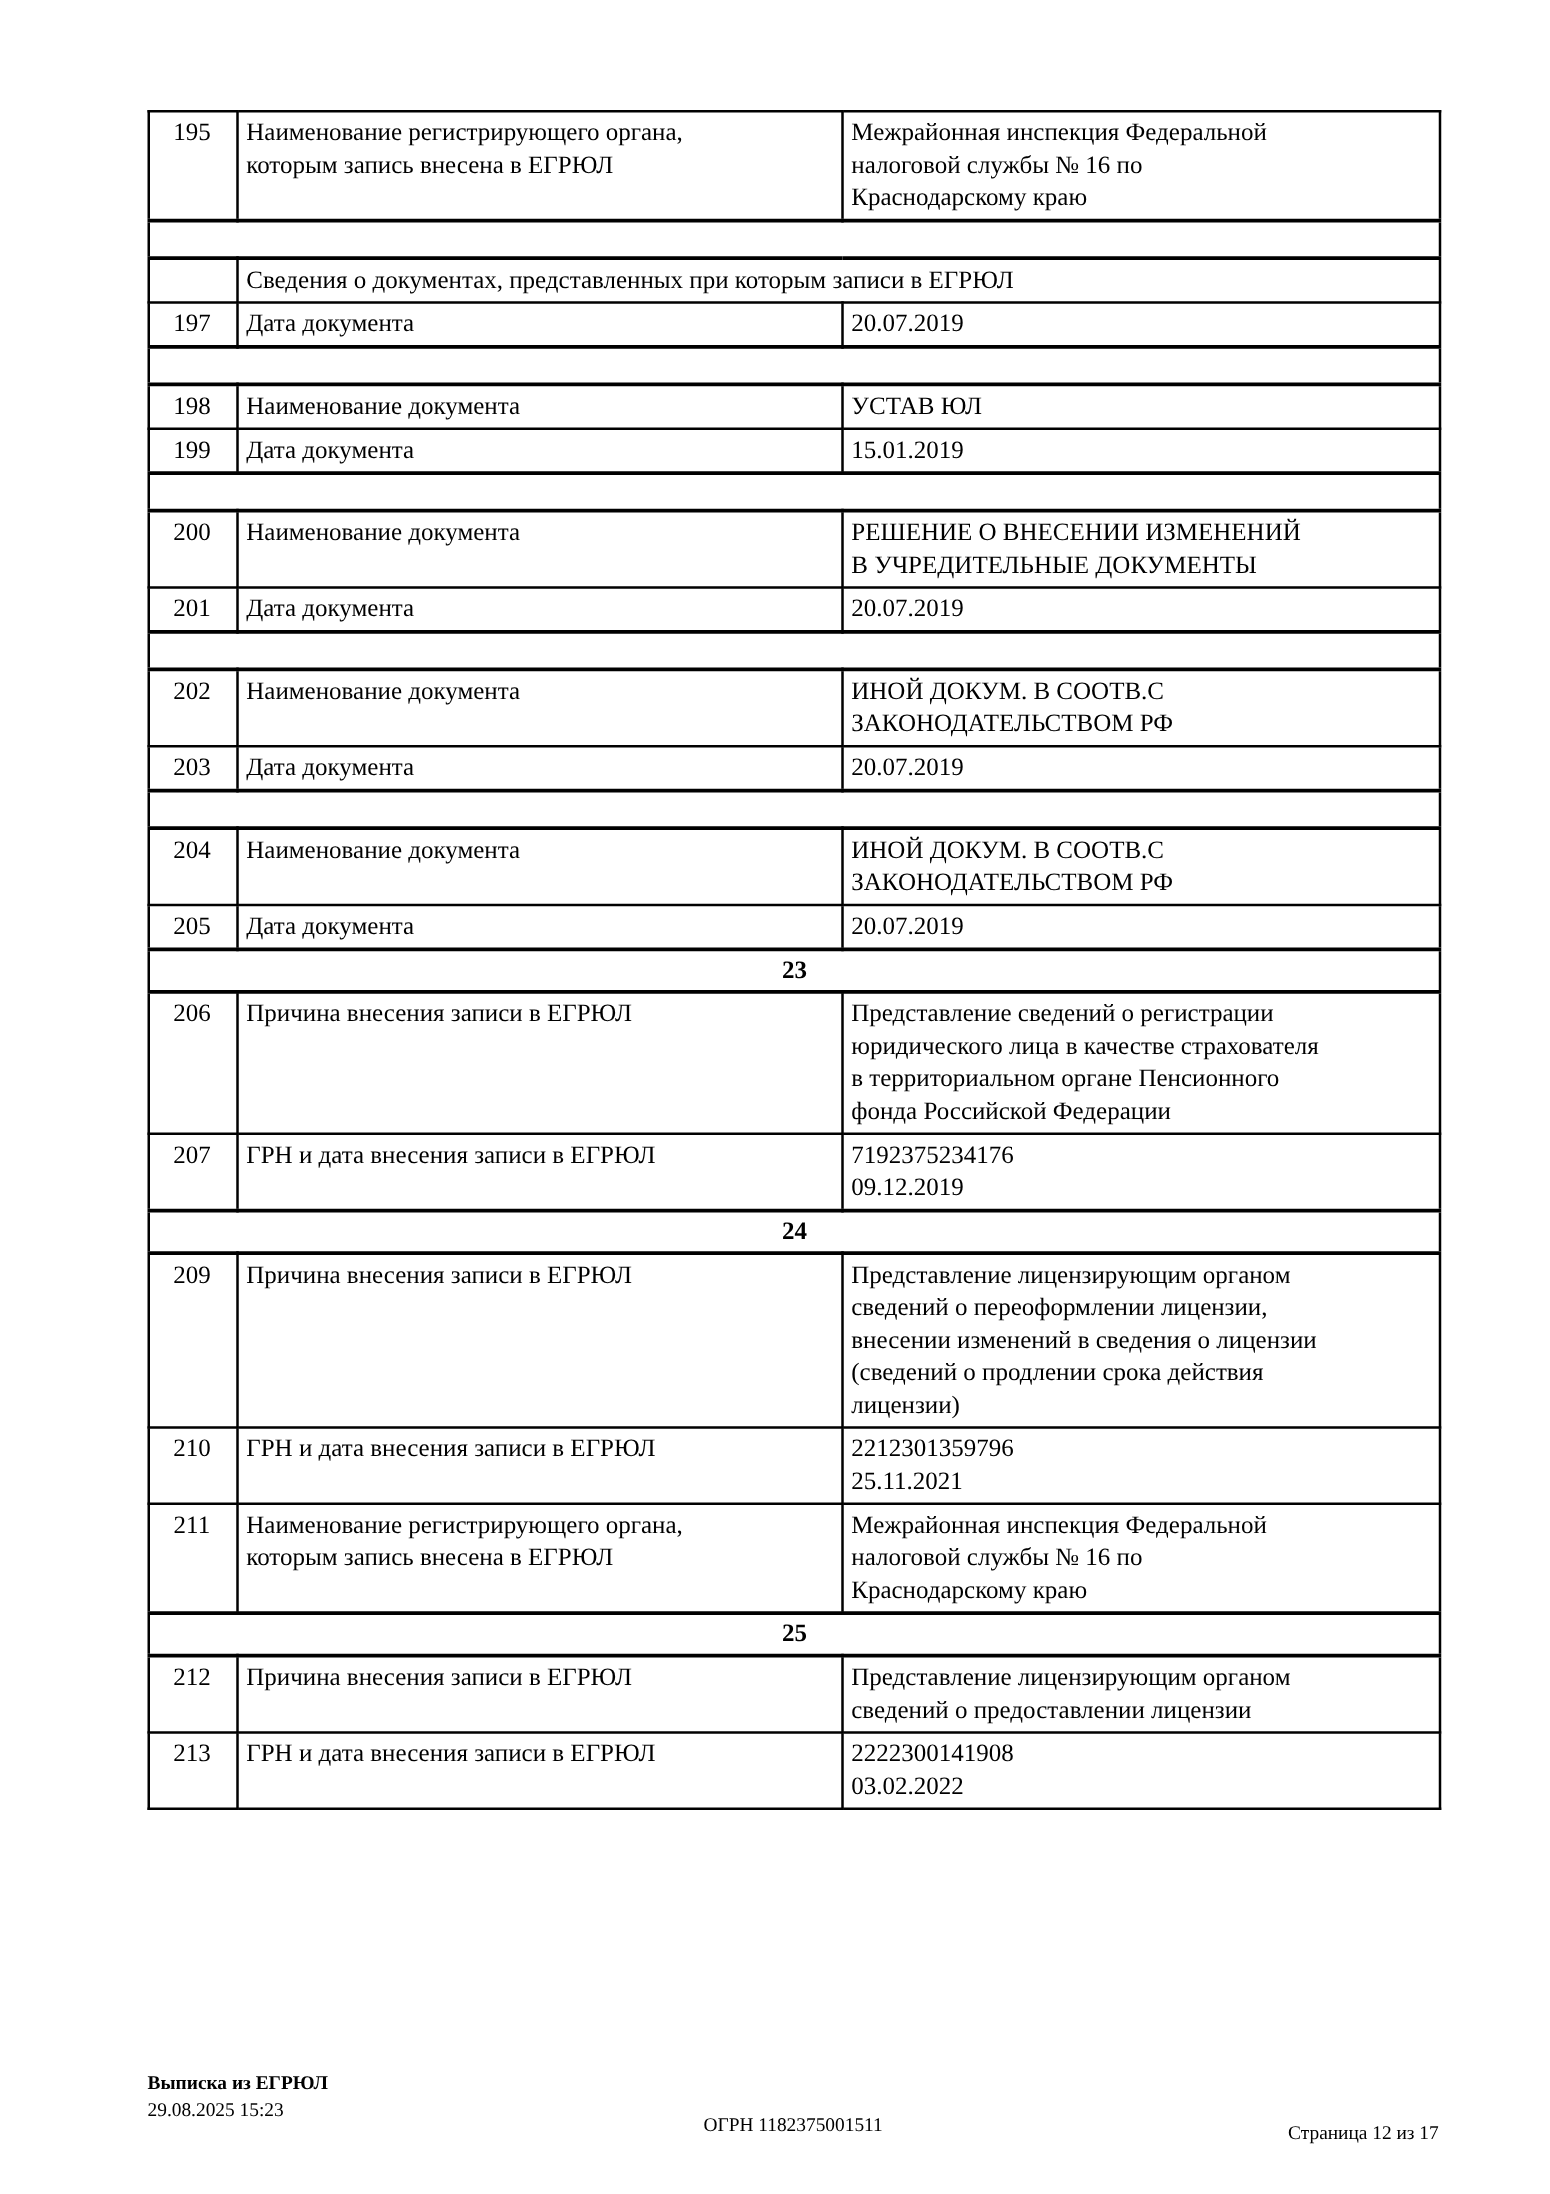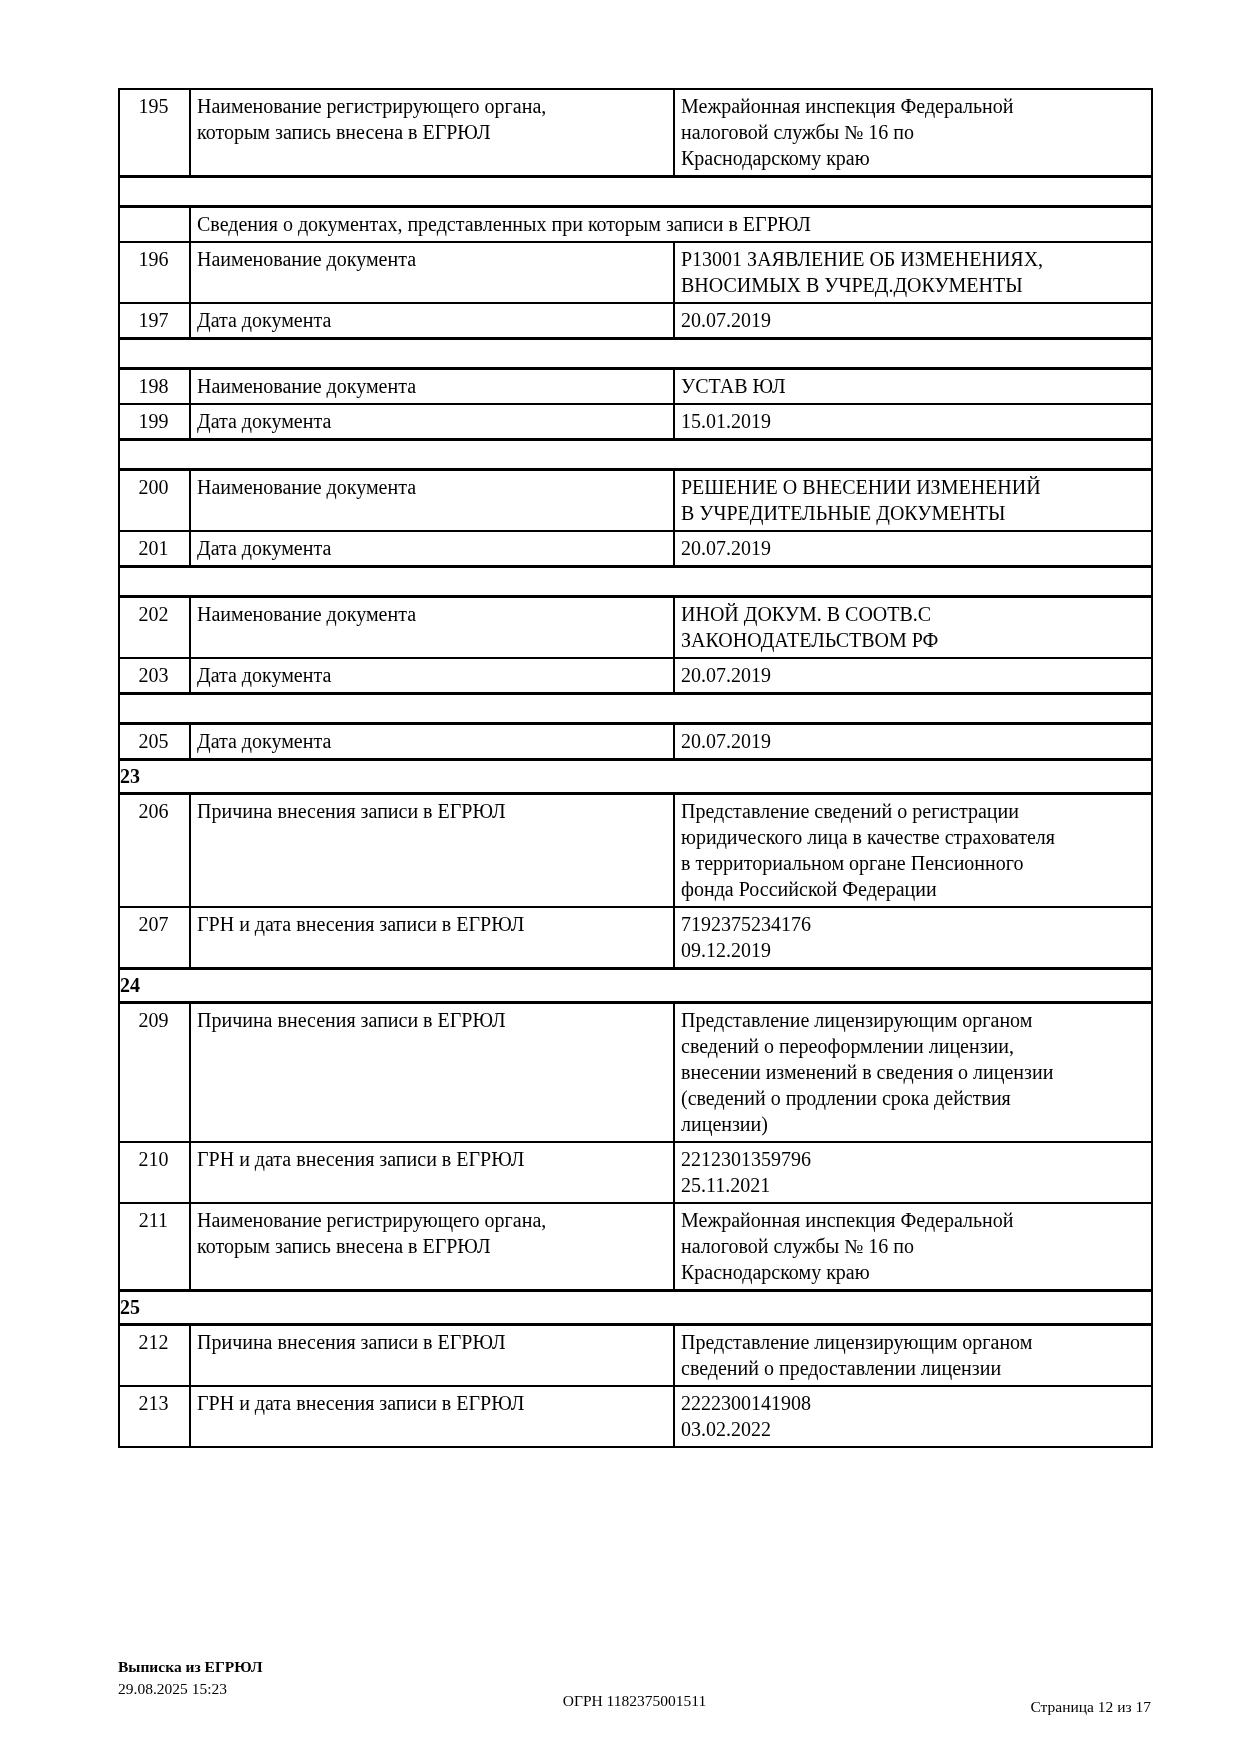--- a/index.html
+++ b/index.html
@@ -41,20 +41,21 @@
     padding-right: 2px;
     white-space: normal;
   }
   tr.spacer-row td {
     height: 27px;
     padding: 0;
     border-top-width: 3px;
     border-bottom-width: 3px;
   }
   tr.section-row td {
+    text-align: center;
     font-weight: bold;
     padding: 2px 0 3px 0;
     border-top-width: 3px;
     border-bottom-width: 3px;
     white-space: normal;
   }
   tr.subheader-row td.td-subheader {
     white-space: normal;
   }
   .footer {
@@ -100,26 +101,20 @@
 Краснодарскому краю</td>
         </tr>
         <tr class="spacer-row">
           <td colspan="3"></td>
         </tr>
         <tr class="subheader-row">
           <td class="td-num"></td>
           <td colspan="2" class="td-subheader">Сведения о документах, представленных при которым записи в ЕГРЮЛ</td>
         </tr>
         <tr class="data-row">
-          <td class="td-num">196</td>
-          <td class="td-label">Наименование документа</td>
-          <td class="td-value">Р13001 ЗАЯВЛЕНИЕ ОБ ИЗМЕНЕНИЯХ,
-ВНОСИМЫХ В УЧРЕД.ДОКУМЕНТЫ</td>
-        </tr>
-        <tr class="data-row">
           <td class="td-num">197</td>
           <td class="td-label">Дата документа</td>
           <td class="td-value">20.07.2019</td>
         </tr>
         <tr class="spacer-row">
           <td colspan="3"></td>
         </tr>
         <tr class="data-row">
           <td class="td-num">198</td>
           <td class="td-label">Наименование документа</td>
@@ -153,20 +148,26 @@
           <td class="td-value">ИНОЙ ДОКУМ. В СООТВ.С
 ЗАКОНОДАТЕЛЬСТВОМ РФ</td>
         </tr>
         <tr class="data-row">
           <td class="td-num">203</td>
           <td class="td-label">Дата документа</td>
           <td class="td-value">20.07.2019</td>
         </tr>
         <tr class="spacer-row">
           <td colspan="3"></td>
+        </tr>
+        <tr class="data-row">
+          <td class="td-num">204</td>
+          <td class="td-label">Наименование документа</td>
+          <td class="td-value">ИНОЙ ДОКУМ. В СООТВ.С
+ЗАКОНОДАТЕЛЬСТВОМ РФ</td>
         </tr>
         <tr class="data-row">
           <td class="td-num">205</td>
           <td class="td-label">Дата документа</td>
           <td class="td-value">20.07.2019</td>
         </tr>
         <tr class="section-row">
           <td colspan="3">23</td>
         </tr>
         <tr class="data-row">

